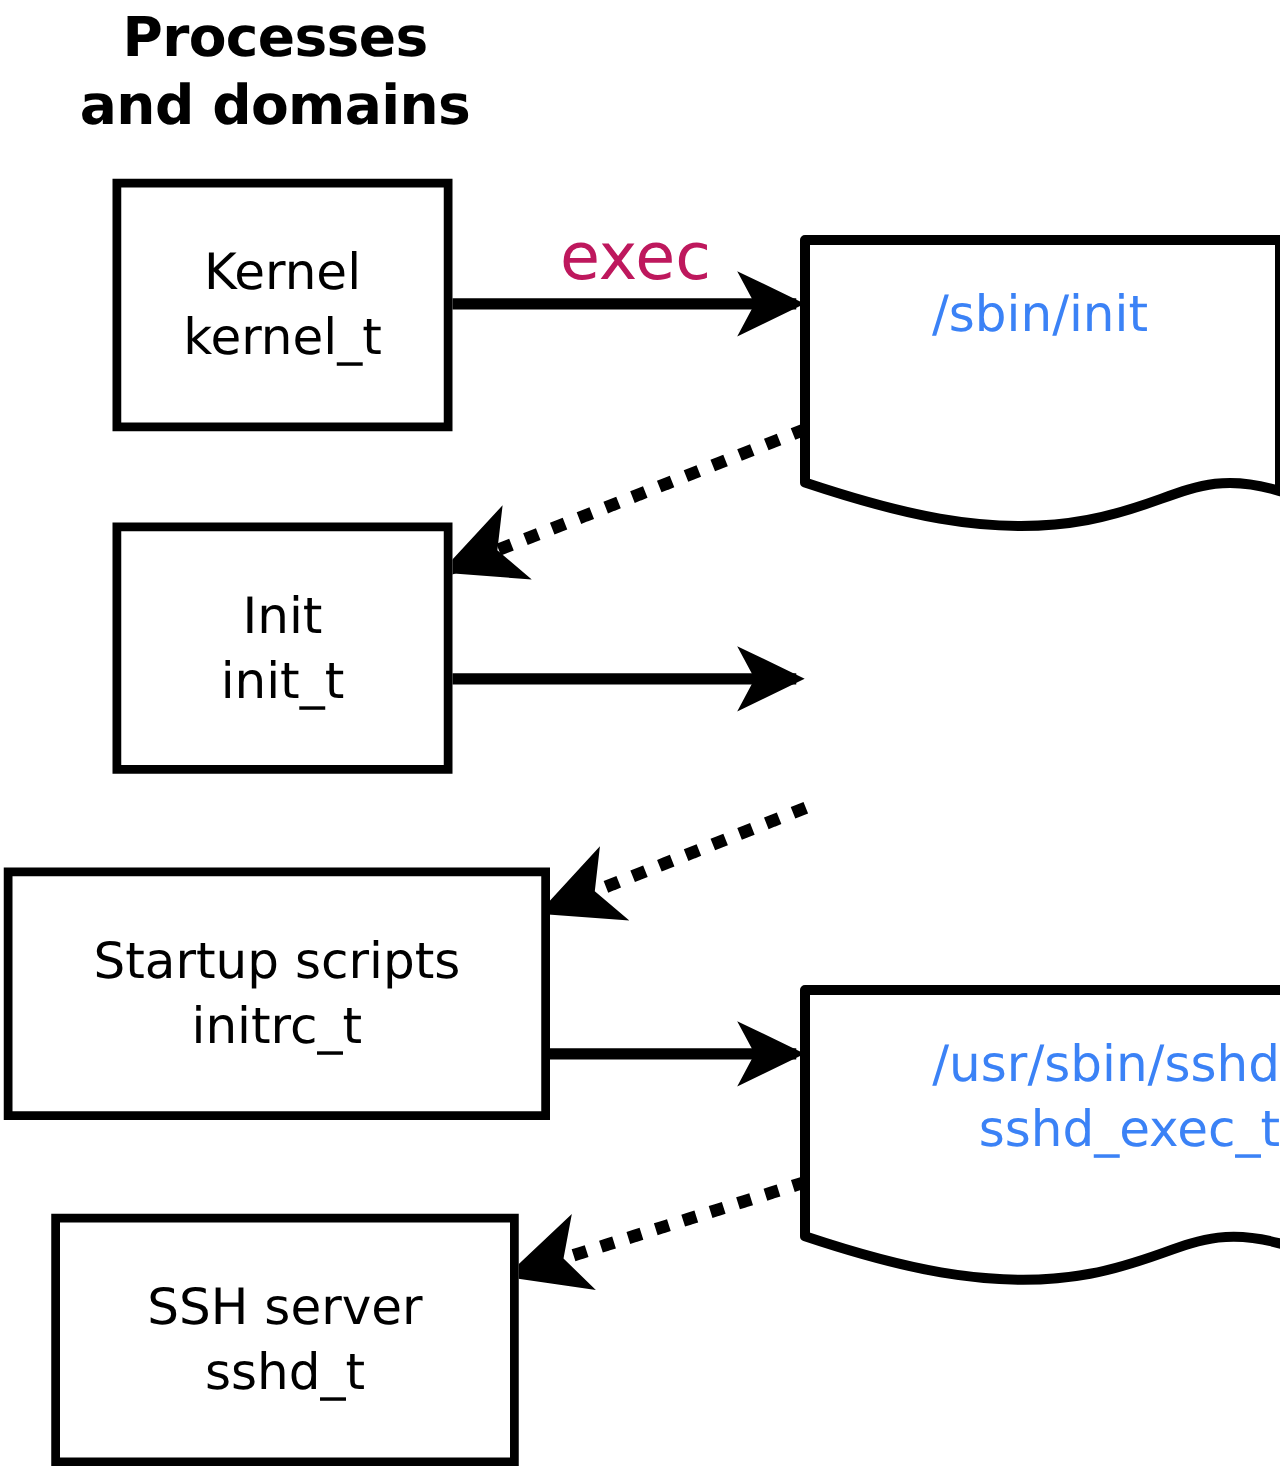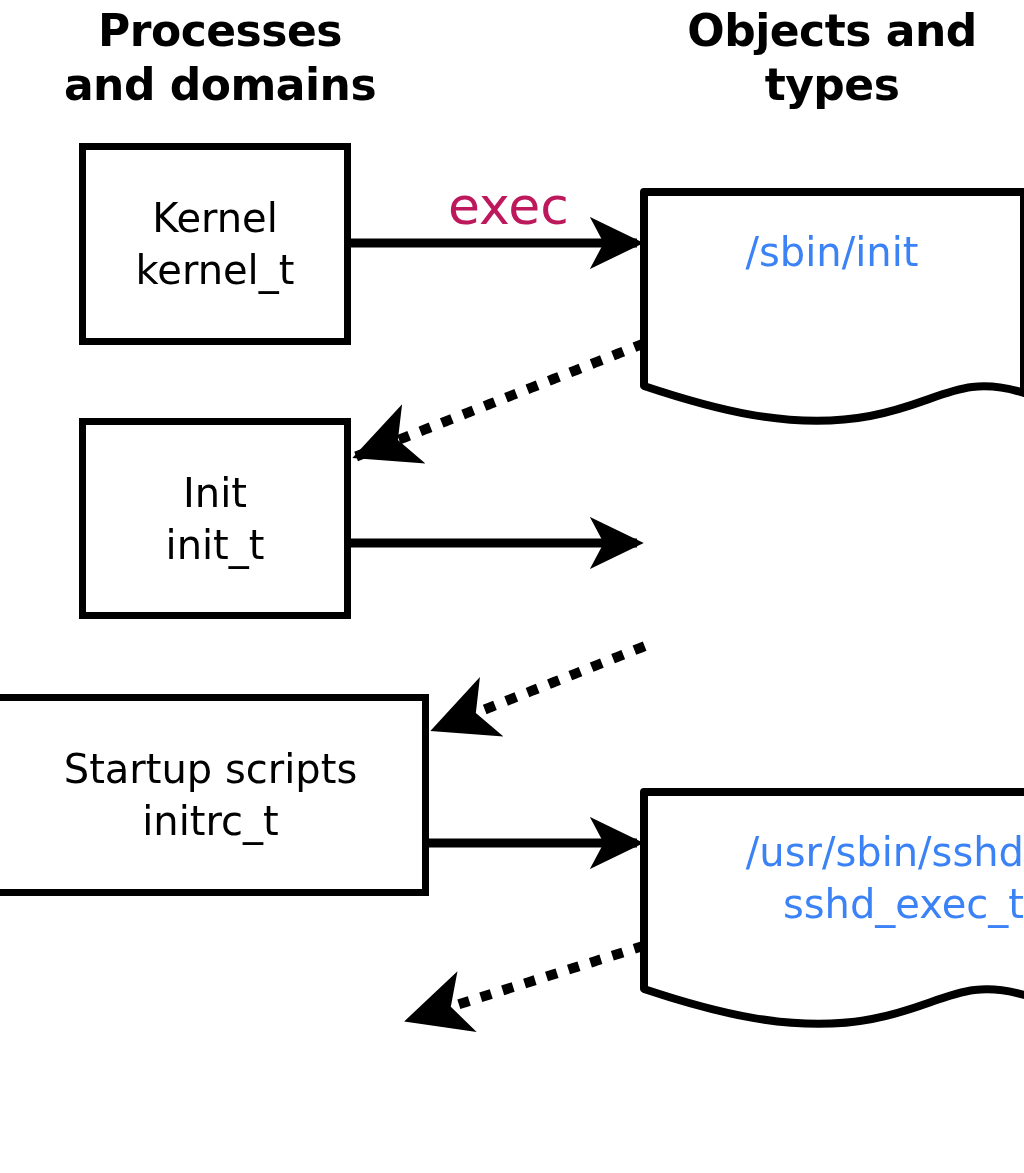--- a/index.html
+++ b/index.html
@@ -41,20 +41,21 @@
   .proc-box {
     position: absolute;
     box-sizing: border-box;
     border: 7px solid #000000;
     background: #ffffff;
     display: flex;
     flex-direction: column;
     align-items: center;
     justify-content: center;
     text-align: center;
+    margin-left: 11px;
   }
   .proc-box .line {
     font-size: 40px;
     line-height: 52px;
     color: #000000;
     white-space: nowrap;
   }
 
   #box-kernel  { left: 79px;  top: 143px;  width: 272px; height: 202px; }
   #box-init    { left: 79px;  top: 418px;  width: 272px; height: 201px; }
@@ -112,22 +113,20 @@
   #label-exec { left: 448px; top: 184px; }
 </style>
 </head>
 <body>
 
 <div id="diagram-root">
 
   <div class="col-header" id="header-left">Processes
 and domains</div>
 
-  <div class="col-header" id="header-right">Objects and
-types</div>
 
   <svg id="connectors" width="1024" height="1173" viewBox="0 0 1024 1173">
     <defs>
       <marker id="arrow-solid" viewBox="0 0 12 12" refX="10.5" refY="6" markerWidth="6" markerHeight="6" orient="auto-start-reverse">
         <path d="M 0 0.2 L 12 6 L 0 11.8 L 3.1 6 Z" fill="#000000"></path>
       </marker>
       <marker id="arrow-dotted" viewBox="0 0 12 12" refX="10.5" refY="6" markerWidth="6.6" markerHeight="6.6" orient="auto-start-reverse">
         <path d="M 0 0.2 L 12 6 L 0 11.8 L 3.1 6 Z" fill="#000000"></path>
       </marker>
     </defs>
@@ -167,20 +166,24 @@
   <div class="proc-box" id="box-init">
     <div class="line">Init</div>
     <div class="line">init_t</div>
   </div>
 
   <div class="proc-box" id="box-initrc">
     <div class="line">Startup scripts</div>
     <div class="line">initrc_t</div>
   </div>
 
+  <div class="proc-box" id="box-sshd">
+    <div class="line">SSH server</div>
+    <div class="line">sshd_t</div>
+  </div>
 
   <div class="doc-shape" id="doc-init">
     <svg width="384" height="240" viewBox="0 0 384 240">
       <path d="M 4 4 L 384 4 L 384 205 C 320 185 300 215 230 228 C 150 243 70 220 4 198 Z" fill="#ffffff" stroke="#000000" stroke-width="8" stroke-linejoin="round"></path>
     </svg>
     <div class="doc-text">
       <div class="line">/sbin/init</div>
     </div>
   </div>
 

